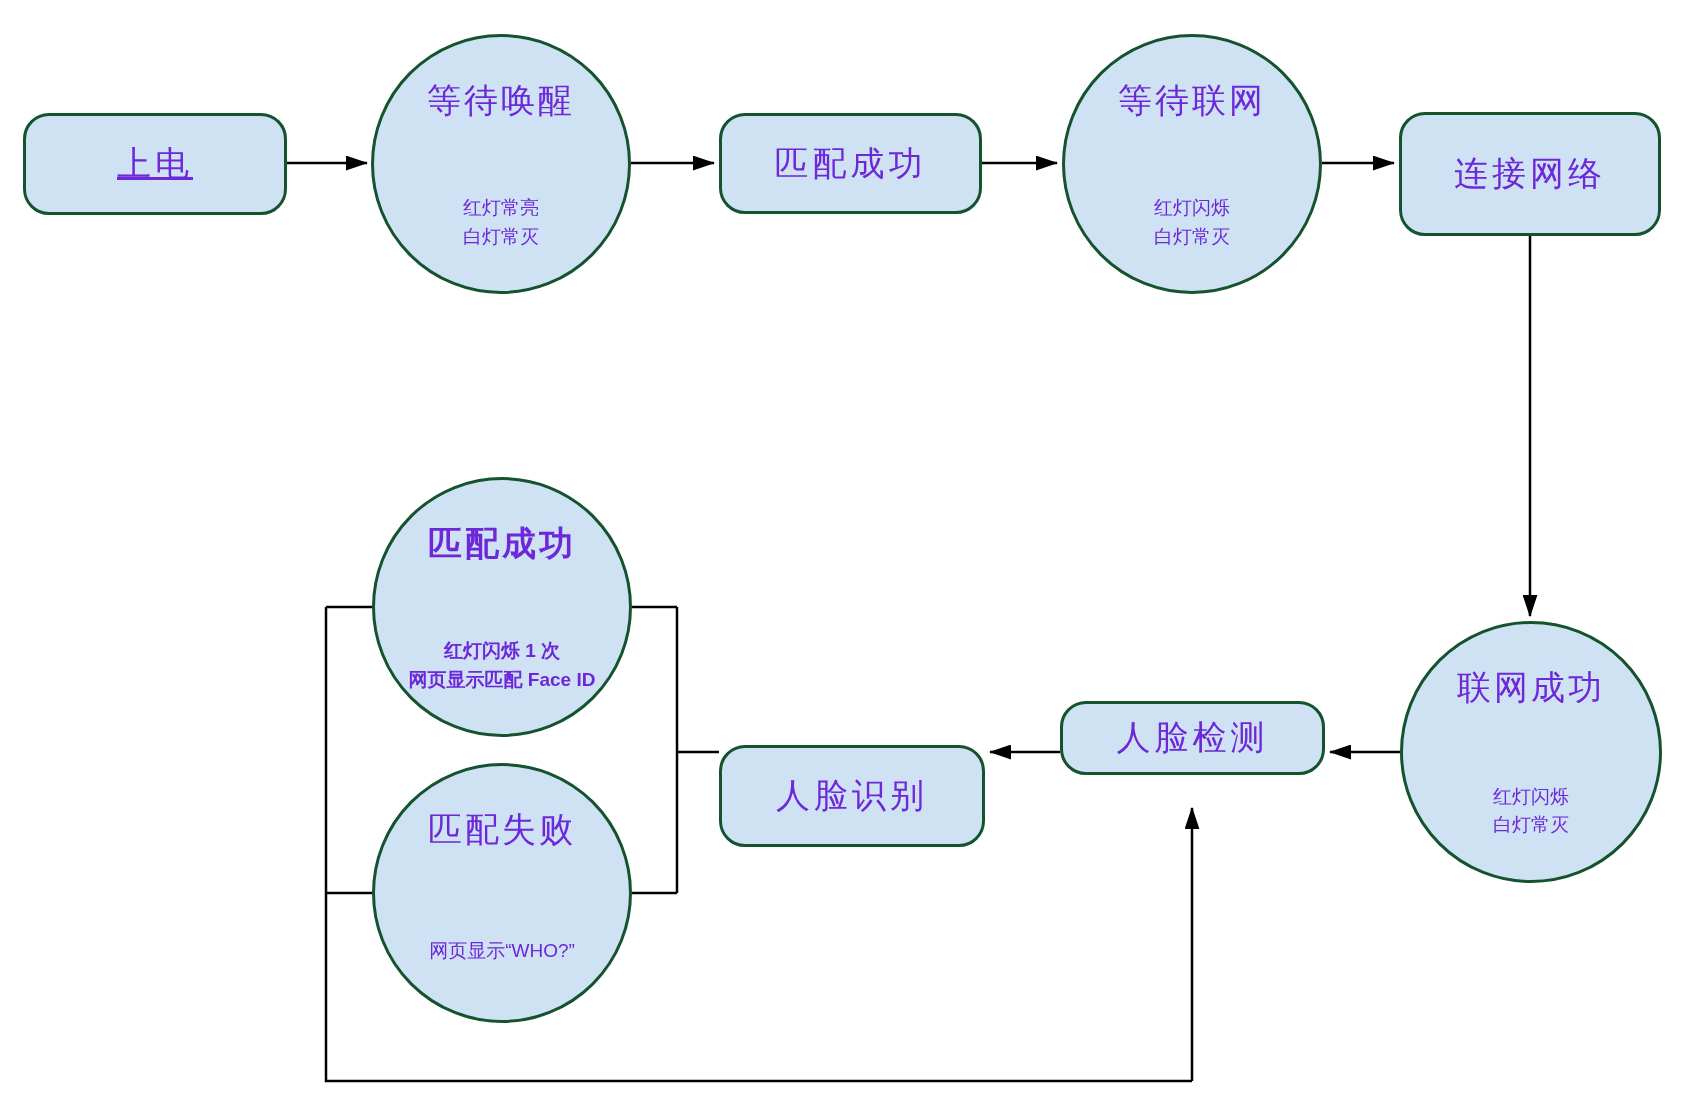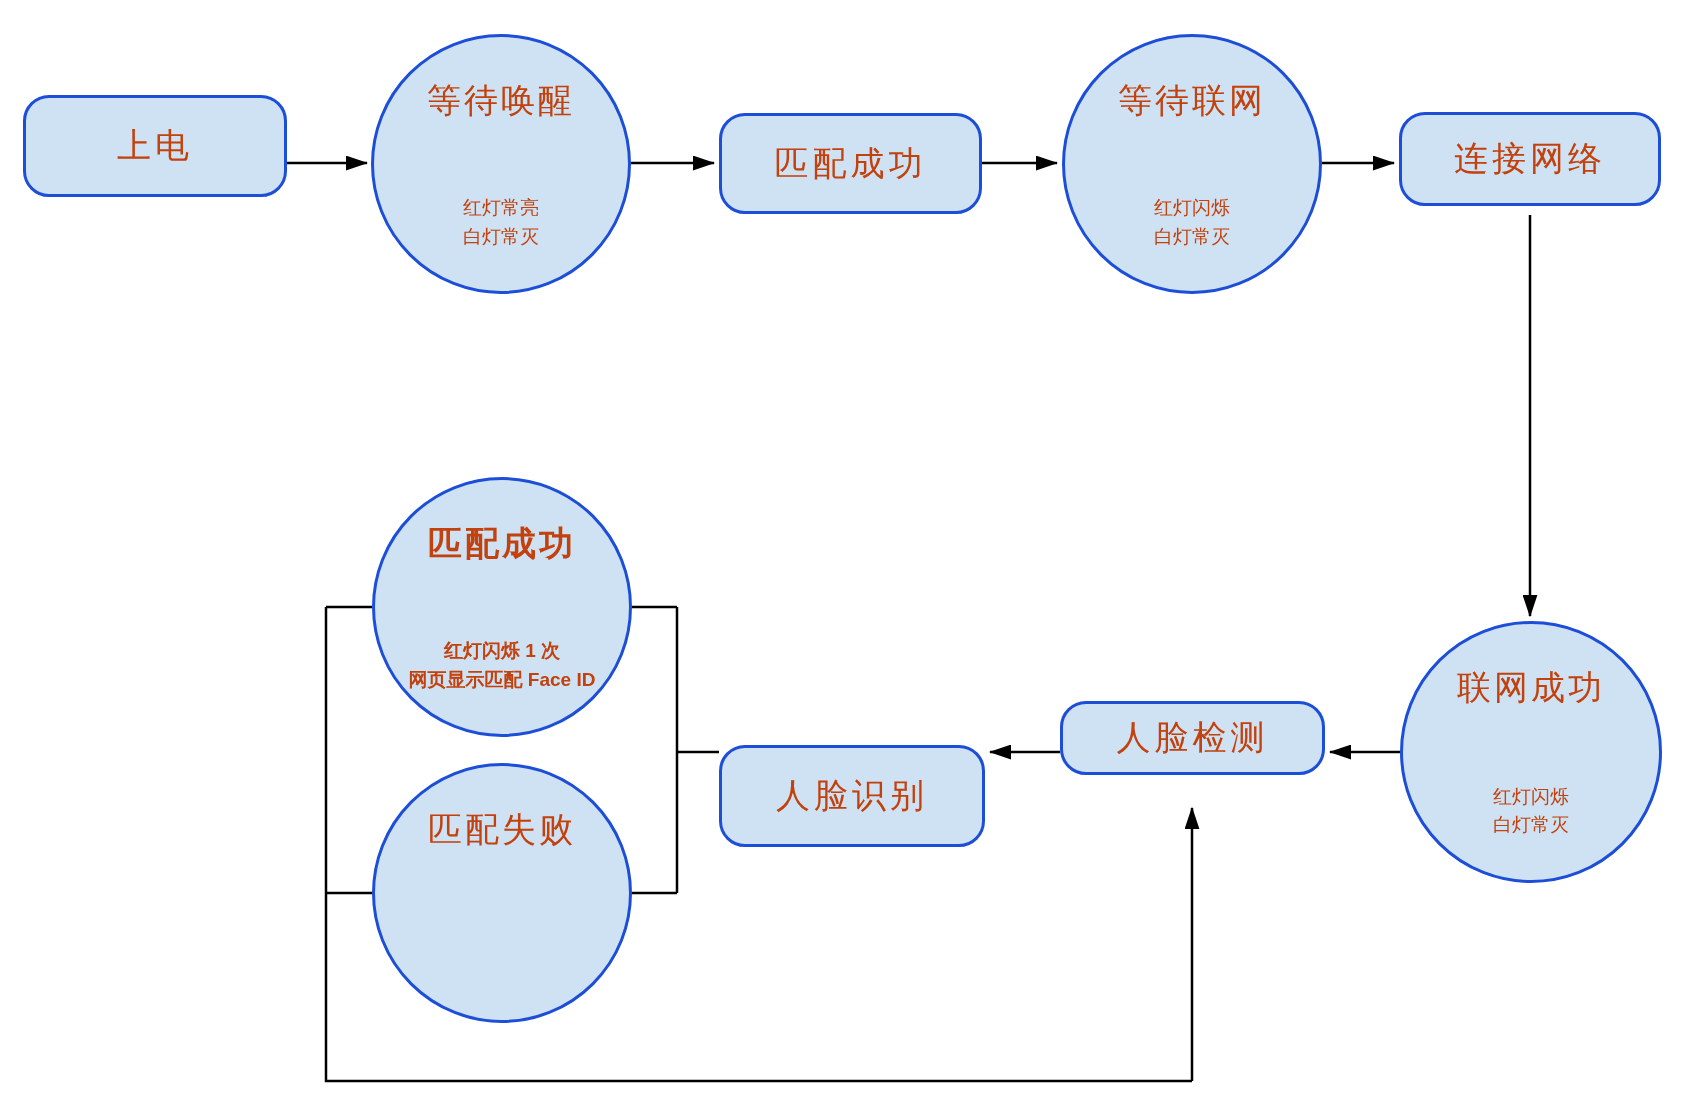--- a/index.html
+++ b/index.html
@@ -9,23 +9,23 @@
     background:#ffffff;
     font-family:"Liberation Sans","DejaVu Sans",sans-serif;
     color:#000;
     overflow:hidden;
   }
   svg.connectors{position:absolute;left:0;top:0;width:1682px;height:1108px;}
   .edge{stroke:#000;stroke-width:2.5;fill:none;}
   .node{
     position:absolute;
     background:#cfe2f3;
-    border:3px solid #1d4ed8;
+    border:3px solid #14532d;
     box-sizing:border-box;
-    color:#c2410c;
+    color:#6d28d9;
   }
   .rect{
     border-radius:26px;
     display:flex;align-items:center;justify-content:center;
   }
   .circle{border-radius:50%;}
   .rect .label{
     font-size:34px;
     letter-spacing:4px;
     white-space:nowrap;
@@ -67,21 +67,21 @@
 
     <line class="edge" x1="1400" y1="752" x2="1330" y2="752" marker-end="url(#arrow)"></line>
     <line class="edge" x1="1060" y1="752" x2="990" y2="752" marker-end="url(#arrow)"></line>
 
     <path class="edge" d="M719,752 H677 M677,607 V893 M677,607 H632 M677,893 H632"></path>
 
     <path class="edge" d="M372,607 H326 M372,893 H326 M326,607 V1081 H1192"></path>
     <line class="edge" x1="1192" y1="1081" x2="1192" y2="808" marker-end="url(#arrow)"></line>
   </svg>
 
-  <div class="node rect" style="left:23px;top:95px;width:264px;height:102px;">
+  <div class="node rect" style="left:23px;top:113px;width:264px;height:102px;text-decoration:underline;">
     <span class="label">上电</span>
   </div>
 
   <div class="node circle" style="left:371px;top:34px;width:260px;height:260px;">
     <div class="title">等待唤醒</div>
     <div class="subs">
       <div>红灯常亮</div>
       <div>白灯常灭</div>
     </div>
   </div>
@@ -91,21 +91,21 @@
   </div>
 
   <div class="node circle" style="left:1062px;top:34px;width:260px;height:260px;">
     <div class="title">等待联网</div>
     <div class="subs">
       <div>红灯闪烁</div>
       <div>白灯常灭</div>
     </div>
   </div>
 
-  <div class="node rect" style="left:1399px;top:112px;width:262px;height:94px;">
+  <div class="node rect" style="left:1399px;top:112px;width:262px;height:124px;">
     <span class="label">连接网络</span>
   </div>
 
   <div class="node circle" style="left:1400px;top:621px;width:262px;height:262px;">
     <div class="title">联网成功</div>
     <div class="subs">
       <div>红灯闪烁</div>
       <div>白灯常灭</div>
     </div>
   </div>
@@ -121,15 +121,18 @@
   <div class="node circle" style="left:372px;top:477px;width:260px;height:260px;font-weight:bold;">
     <div class="title">匹配成功</div>
     <div class="subs">
       <div>红灯闪烁 1 次</div>
       <div>网页显示匹配 Face ID</div>
     </div>
   </div>
 
   <div class="node circle" style="left:372px;top:763px;width:260px;height:260px;">
     <div class="title">匹配失败</div>
+    <div class="subs">
+      <div>网页显示“WHO?”</div>
+    </div>
   </div>
 
 </div>
 
 </body></html>

